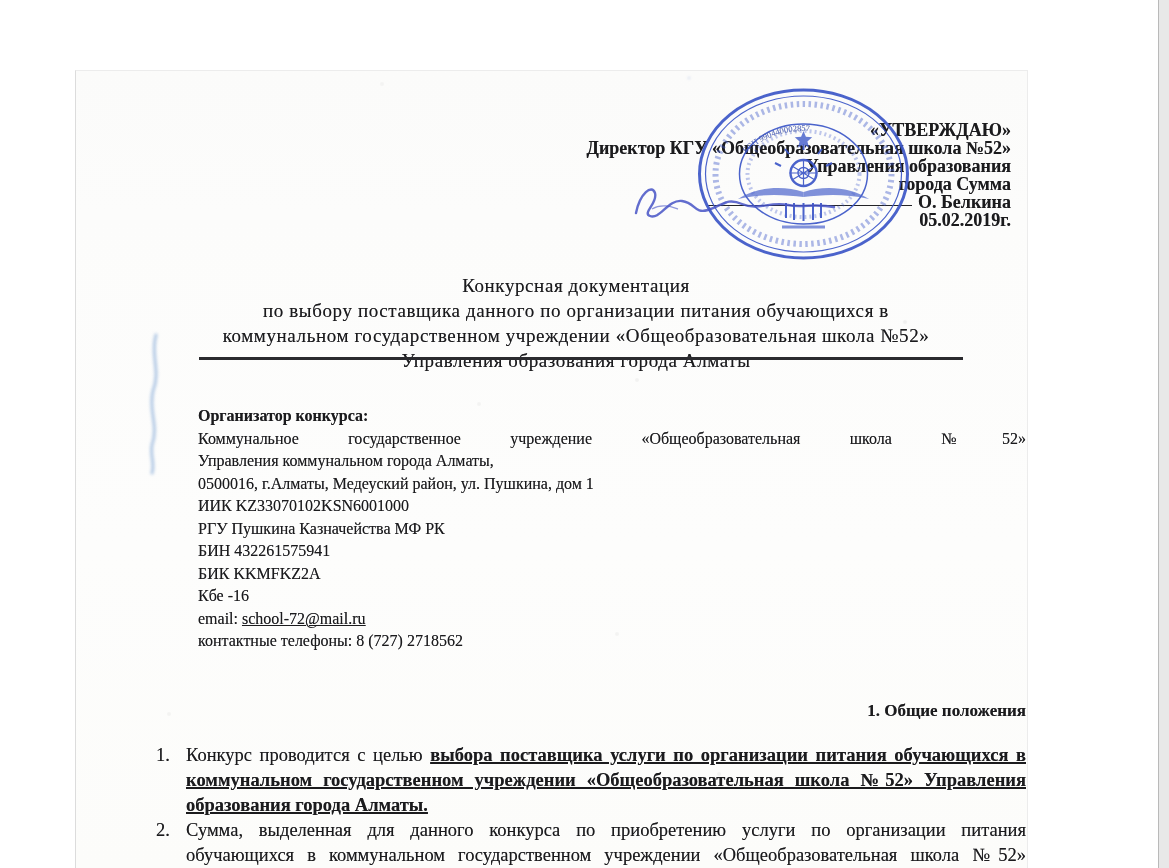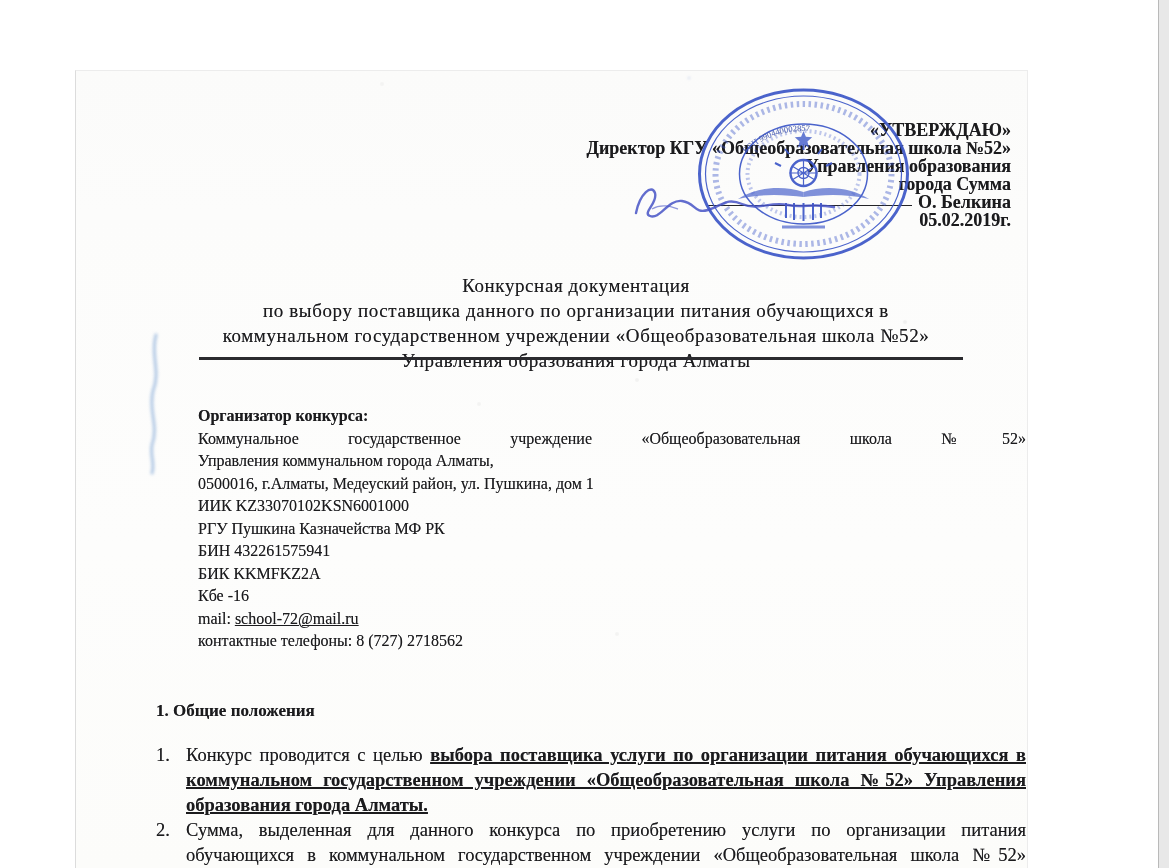--- a/index.html
+++ b/index.html
@@ -43,21 +43,21 @@
     font-weight:normal;font-size:19px;line-height:25px;letter-spacing:.6px;margin-top:11px;}
   .rule{position:absolute;left:123px;top:286px;width:764px;height:3px;background:#2a2a2e;}
 
   
   .org{position:absolute;left:122px;top:334px;width:828px;font-size:16px;line-height:22.5px;}
   .org-heading{font-weight:bold;}
   .stretch{text-align:justify;text-align-last:justify;}
   .email-link{text-decoration:underline;text-decoration-thickness:1px;}
 
   
-  .sec-heading{position:absolute;left:80px;top:630px;width:870px;text-align:left;
+  .sec-heading{position:absolute;left:80px;top:630px;width:870px;text-align:right;
     font-weight:bold;font-size:17px;}
   .list{position:absolute;left:80px;top:672px;width:870px;font-size:18.5px;line-height:25px;}
   .li{display:flex;}
   .li-num{width:30px;flex:none;}
   .li-body{flex:1;text-align:justify;}
   .emph{font-weight:bold;text-decoration:underline;text-decoration-thickness:1.5px;}
 
   
   .scroll-track{position:absolute;right:0;top:0;width:11px;height:868px;background:#e8e8e8;
     border-left:1px solid #b9b9b9;}
@@ -123,21 +123,21 @@
   <div class="org">
     <div class="org-heading">Организатор конкурса:</div>
     <div class="stretch">Коммунальное государственное учреждение «Общеобразовательная школа №52»</div>
     <div>Управления коммунальном города Алматы,</div>
     <div>0500016, г.Алматы, Медеуский район, ул. Пушкина, дом 1</div>
     <div>ИИК KZ33070102KSN6001000</div>
     <div>РГУ Пушкина Казначейства МФ РК</div>
     <div>БИН 432261575941</div>
     <div>БИК KKMFKZ2A</div>
     <div>Кбе -16</div>
-    <div><span>mail: </span><span class="email-link">school-72@mail.ru</span></div>
+    <div><span>email: </span><span class="email-link">school-72@mail.ru</span></div>
     <div>контактные телефоны: 8 (727) 2718562</div>
   </div>
 
   <div class="sec-heading">1. Общие положения</div>
 
   <div class="list">
     <div class="li">
       <div class="li-num">1.</div>
       <div class="li-body"><span>Конкурс проводится с целью </span><span class="emph">выбора поставщика услуги по организации питания обучающихся в коммунальном государственном учреждении «Общеобразовательная школа №52» Управления образования города Алматы.</span></div>
     </div>

